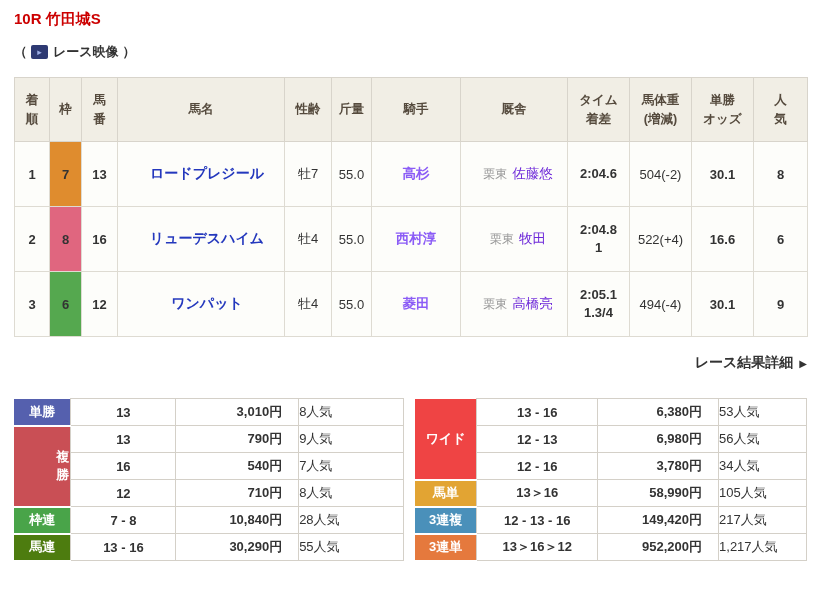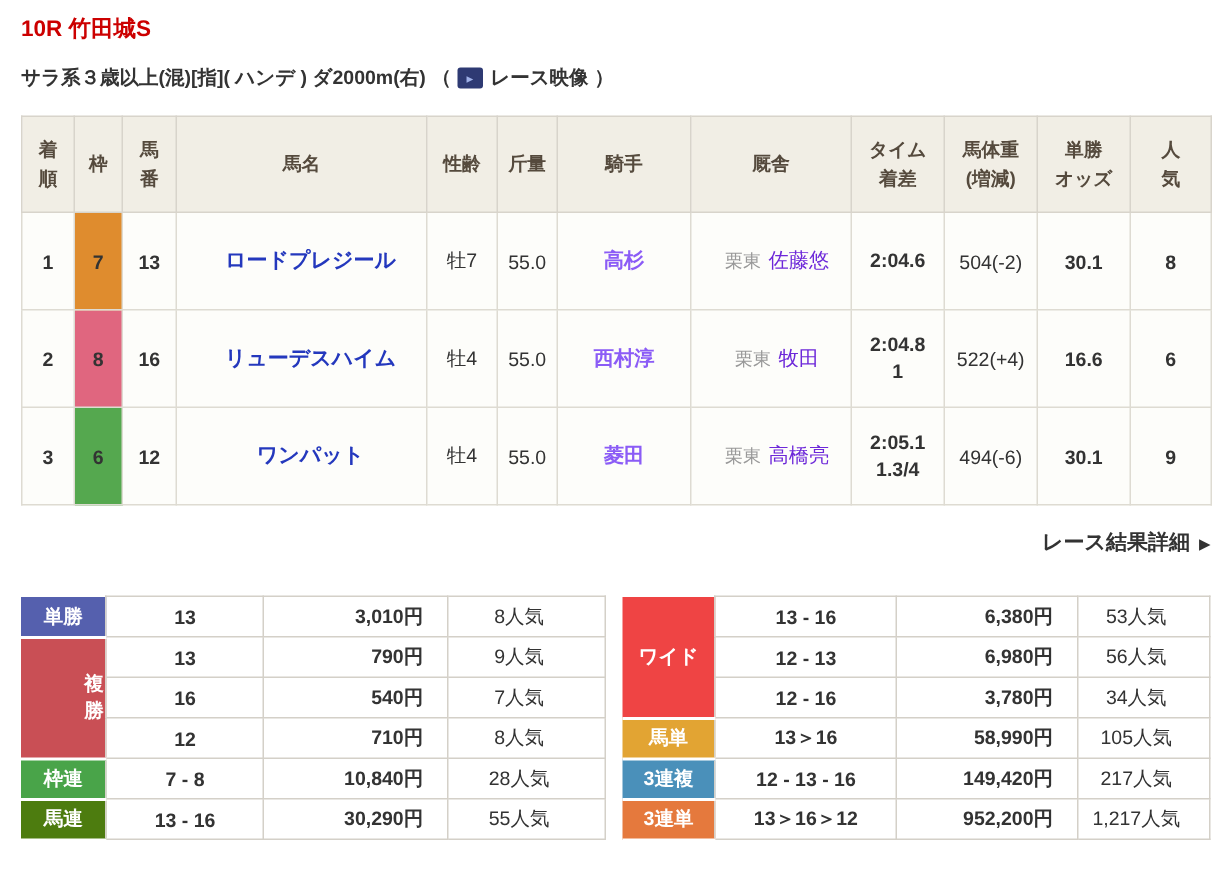--- a/index.html
+++ b/index.html
@@ -106,29 +106,28 @@
   table.payout td {
     background: #fff;
     border: 1px solid #d4d0c8;
     height: 27px;
     font-size: 13px;
     vertical-align: middle;
     color: #333;
   }
   table.payout td.sel { text-align: center; font-weight: bold; }
   table.payout td.pay { text-align: right; font-weight: bold; padding-right: 16px; }
-  table.payout td.pop { text-align: center; padding-right: 10px; }
+  table.payout td.pop { text-align: left; padding-right: 10px; }
 </style>
 </head>
 <body>
 
 <h1 class="race-title">10R 竹田城S</h1>
 
 <div class="race-sub">
-  <span>サラ系３歳以上(混)[指]( ハンデ ) ダ2000m(右)</span>
   <span>（</span>
   <a class="video-link">
     <span class="video-icon">▸</span>
     <span>レース映像</span>
   </a>
   <span>）</span>
 </div>
 
 <table class="results">
   <colgroup>
@@ -199,21 +198,21 @@
     <tr>
       <td class="c-rank">3</td>
       <td class="c-waku" style="background-color: rgb(85, 168, 79);">6</td>
       <td class="c-num">12</td>
       <td class="c-name"><a>ワンパット</a></td>
       <td>牡4</td>
       <td>55.0</td>
       <td class="c-jockey"><a>菱田</a></td>
       <td class="c-stable"><span class="area">栗東</span><a>高橋亮</a></td>
       <td class="c-time"><span>2:05.1</span><br><span>1.3/4</span></td>
-      <td class="c-hweight">494(-6)</td>
+      <td class="c-hweight">494(-4)</td>
       <td class="c-odds">30.1</td>
       <td class="c-pop">9</td>
     </tr>
   </tbody>
 </table>
 
 <div class="detail-row">
   <a><span>レース結果詳細</span><span class="arrow">▶</span></a>
 </div>
 

